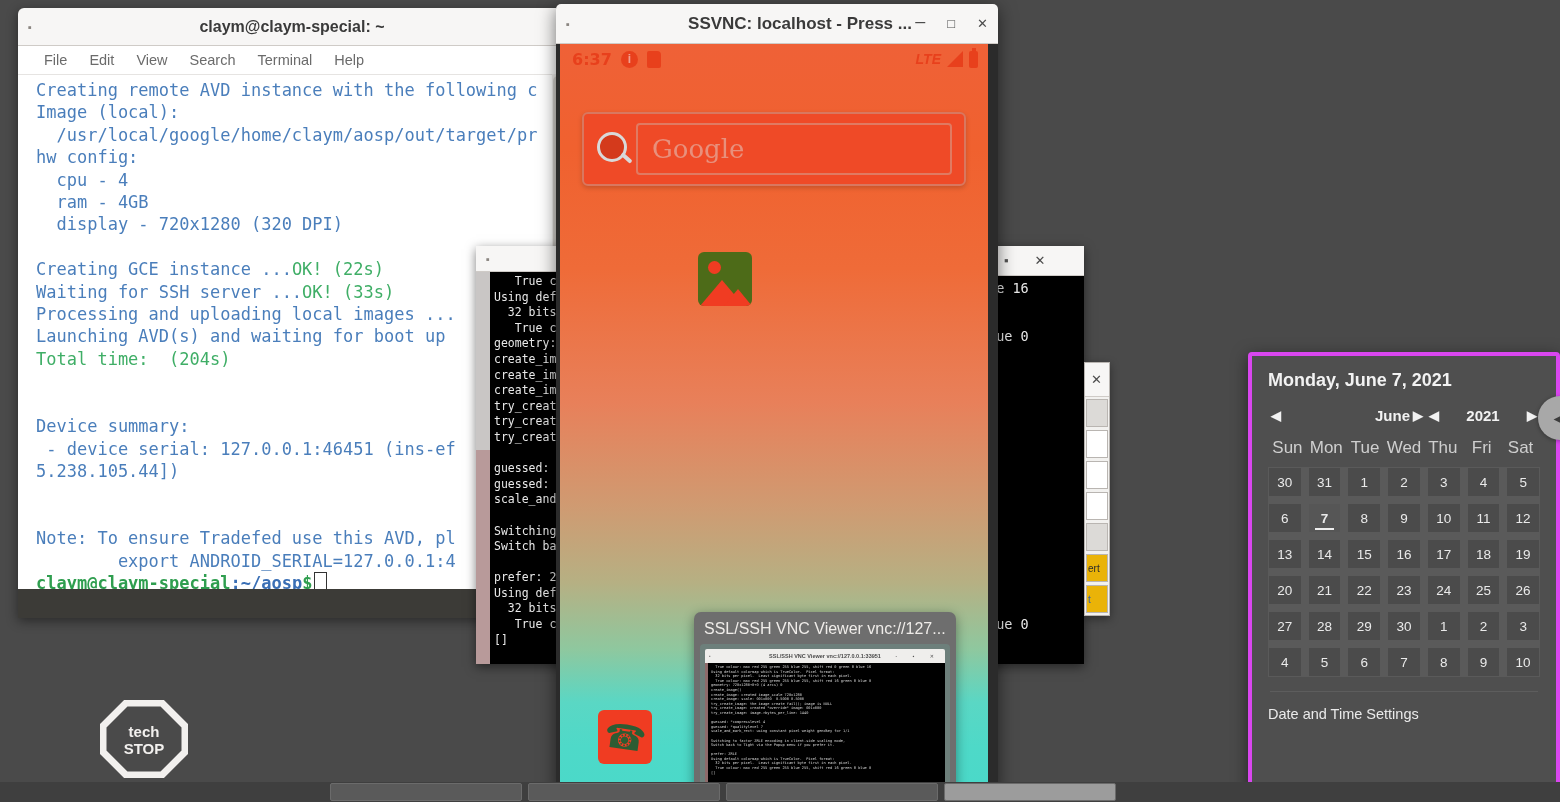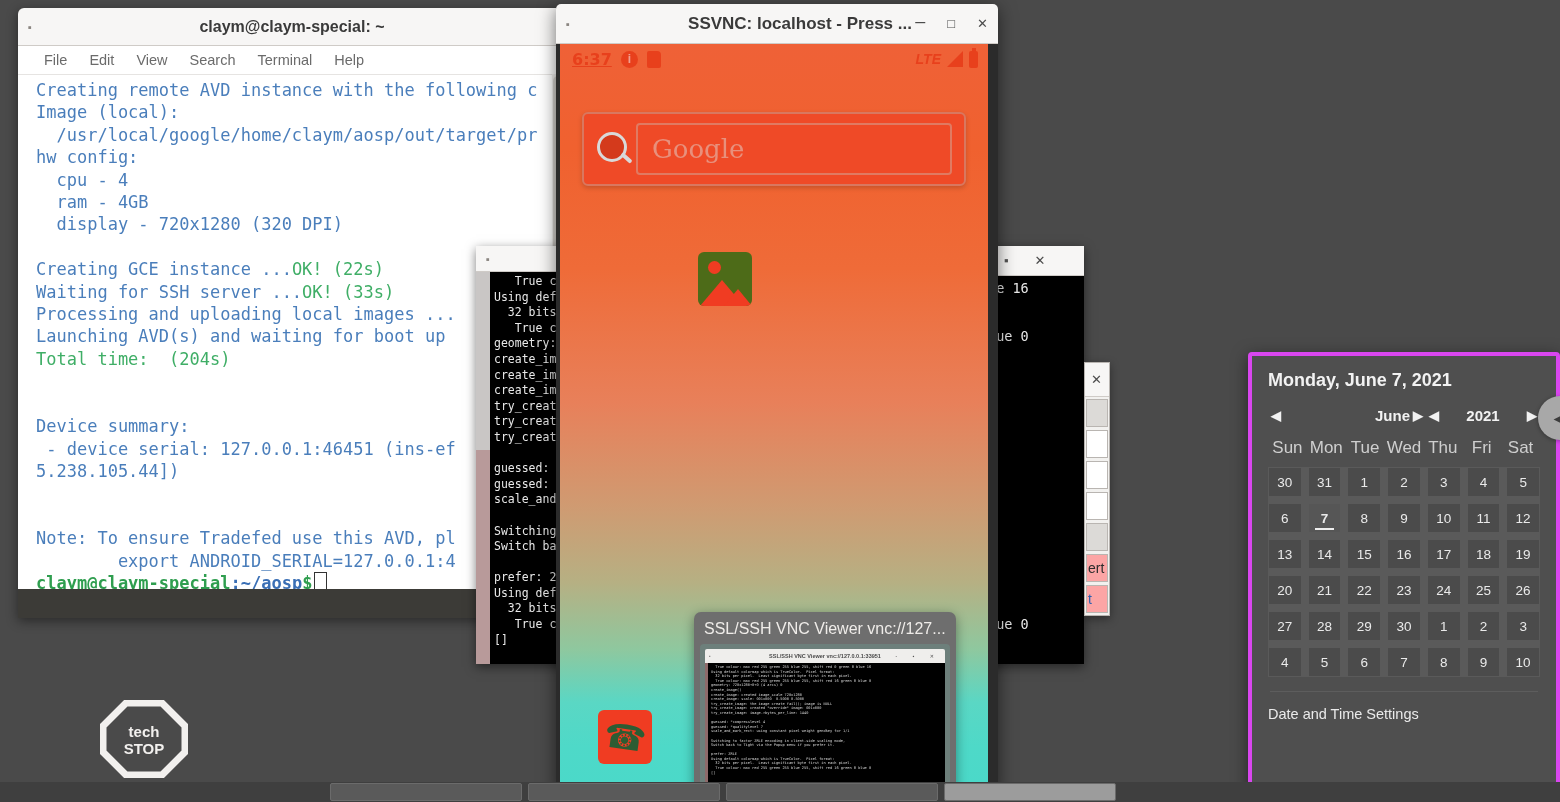--- a/index.html
+++ b/index.html
@@ -77,40 +77,40 @@
     padding:4px 0 0 2px;box-sizing:border-box;height:388px;overflow:hidden;}
 
   
   #dlg-right{left:1084px;top:362px;width:26px;height:254px;
     background:#f2f1ef;border:1px solid #b9b5b1;
     box-shadow:0 3px 10px rgba(0,0,0,.4);overflow:hidden;}
   #dlg-right .titlebar{height:34px;padding:0 4px;}
   .dlg-rows{padding:2px 1px;display:flex;flex-direction:column;gap:3px;}
   .dlg-row{height:26px;background:#dcdad7;border:1px solid #b9b5b1;}
   .dlg-row.inp{background:#fff;}
-  .dlg-row.btn{background:#fca5a5;color:#2c2c2c;font-size:14px;
+  .dlg-row.btn{background:#eab308;color:#2c2c2c;font-size:10px;
     display:flex;align-items:center;padding-left:1px;white-space:nowrap;}
   .dlg-row.btn.link{color:#2a5fb0;}
 
   
   #ssvnc{left:556px;top:4px;width:442px;height:788px;
     background:#2b2b2b;border-radius:5px 5px 0 0;
     box-shadow:0 4px 18px rgba(0,0,0,.55);}
   #ssvnc .titlebar{border-radius:5px 5px 0 0;height:40px;}
   #ssvnc .titlebar .tb-title{font-size:17px;padding-left:46px;}
   .android{
     position:absolute;left:4px;right:10px;top:40px;bottom:0;
     background:linear-gradient(to bottom,
       #ef6137 0%, #f0612f 14%, #ef6b38 30%, #e8805a 48%,
       #cf9b72 62%, #b6b083 72%, #8ec89f 81%, #5ad7c4 88%,
       #4ed9c8 94%, #4ad9c9 100%);
     overflow:hidden;
   }
   .status-bar{height:30px;display:flex;align-items:center;padding:0 10px 0 12px;gap:9px;}
-  .sb-time{color:#e8401c;font-size:16px;font-weight:bold;font-family:"DejaVu Sans",sans-serif;text-decoration:underline;}
+  .sb-time{color:#e8401c;font-size:16px;font-weight:bold;font-family:"DejaVu Sans",sans-serif;}
   .sb-info{width:17px;height:17px;border-radius:50%;background:#e8401c;color:#f0a091;
     font-size:12px;font-weight:bold;display:flex;align-items:center;justify-content:center;}
   .sb-sd{width:14px;height:17px;background:#e8401c;border-radius:2px 4px 2px 2px;}
   .sb-right{margin-left:auto;display:flex;align-items:center;gap:6px;}
   .sb-lte{color:#e8401c;font-size:14px;font-weight:bold;font-style:italic;}
   .sb-sig{width:0;height:0;border-left:16px solid transparent;border-bottom:16px solid #e8401c;}
   .sb-bat{width:9px;height:17px;background:#e8401c;border-radius:2px;position:relative;}
   .sb-bat:after{content:"";position:absolute;left:2.5px;top:-3px;width:4px;height:3px;background:#e8401c;}
 
   .search-widget{

